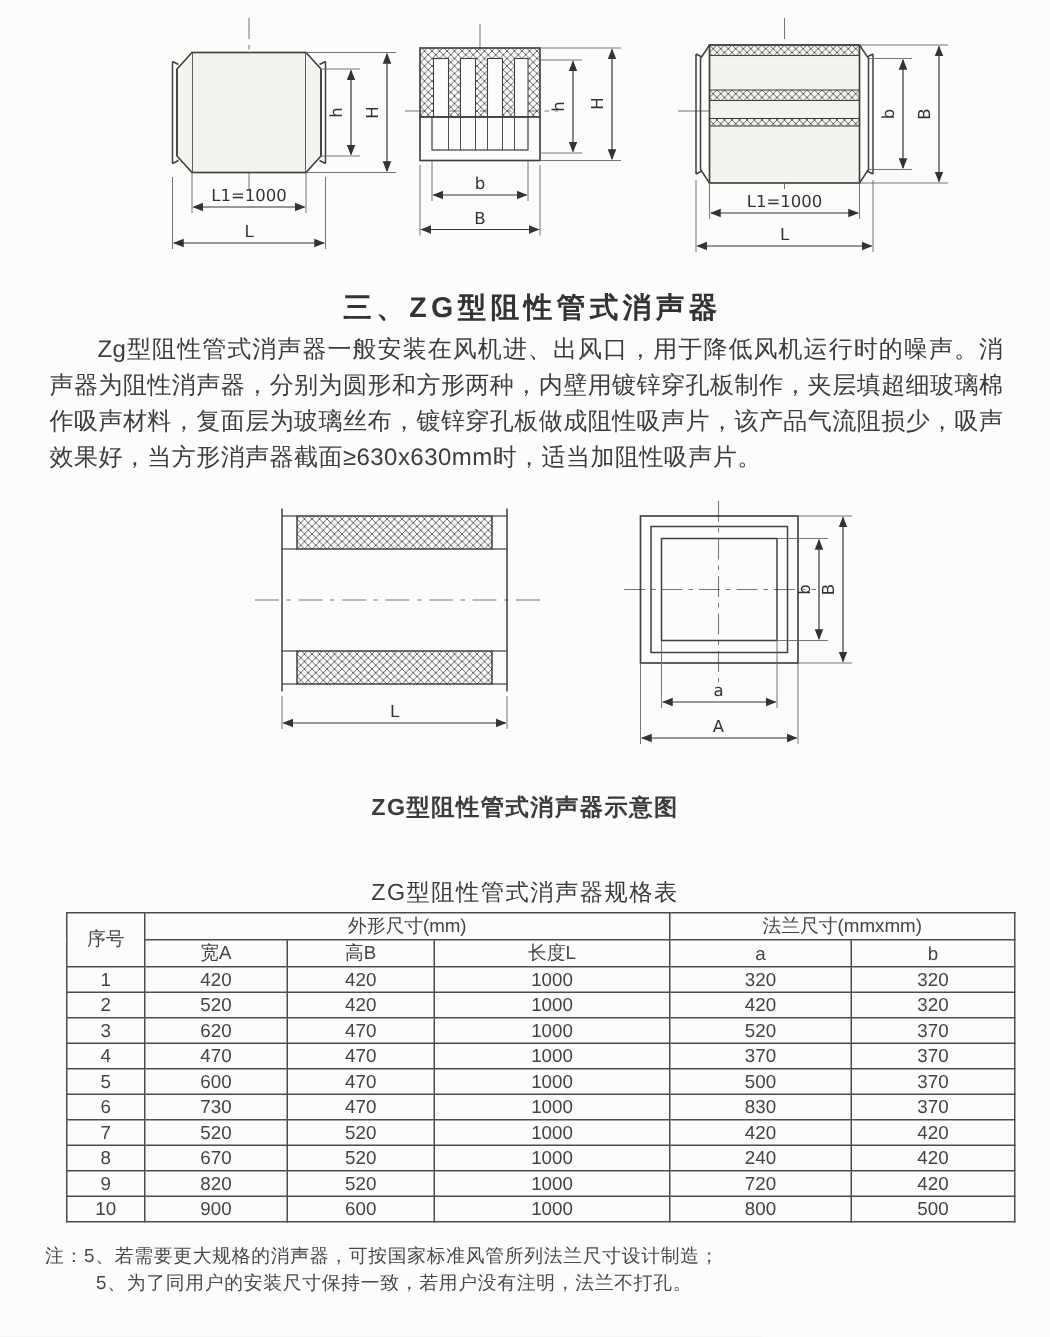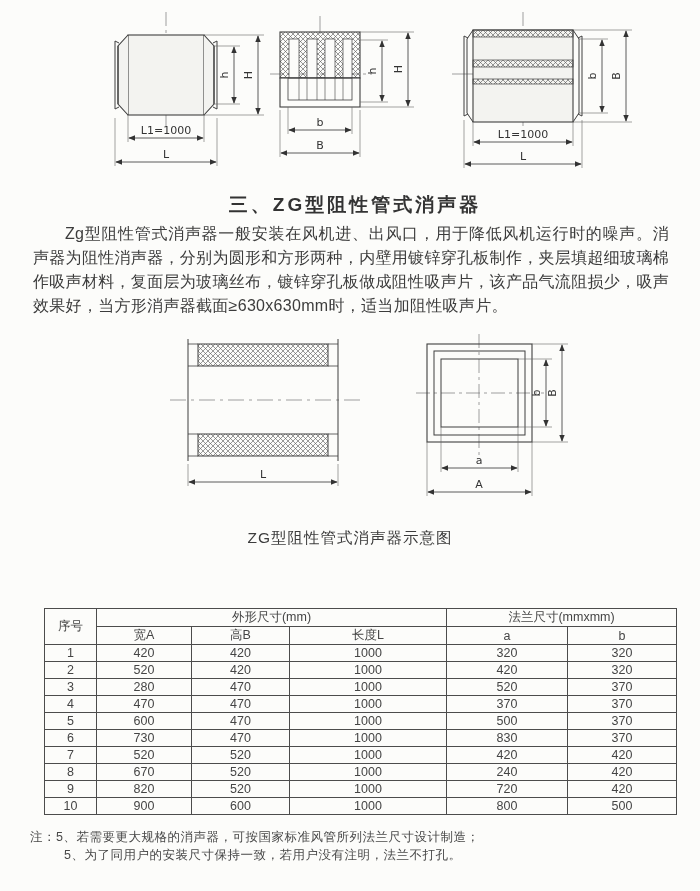--- a/index.html
+++ b/index.html
@@ -1,21 +1,21 @@
 <!DOCTYPE html>
 <html><head>
 <meta charset="utf-8">
 <style>
   html,body{margin:0;padding:0;}
   body{background:#e8e8e6;font-family:"Liberation Sans","DejaVu Sans",sans-serif;}
   .page{position:relative;width:700px;height:891px;background:#fcfcfa;color:#3a3a3a;overflow:hidden;margin:0 auto;}
   .fig{position:absolute;}
   .heading{position:absolute;left:0;right:0;top:192px;text-align:center;font-size:19px;font-weight:bold;letter-spacing:3px;color:#333;margin-left:10px;}
   .para{position:absolute;left:33px;width:636px;top:222px;font-size:16px;line-height:24px;text-align:justify;text-indent:2em;color:#3c3c3c;letter-spacing:0.3px;}
-  .caption{position:absolute;left:0;right:0;top:528px;text-align:center;font-size:15.5px;letter-spacing:1px;color:#3c3c3c;}
+  .caption{position:absolute;left:0;right:0;top:528px;text-align:center;font-size:15.5px;letter-spacing:1px;color:#3c3c3c;font-weight:bold;}
   .fig-note{position:absolute;left:66px;top:556px;font-size:13.5px;color:#444;letter-spacing:0.5px;}
   .tbl-title{position:absolute;left:0;right:0;top:585px;text-align:center;font-size:15.5px;letter-spacing:1px;color:#3c3c3c;}
   table.spec{position:absolute;left:44px;top:608px;width:632px;border-collapse:collapse;table-layout:fixed;}
   table.spec th,table.spec td{border:1px solid #4c4c4c;font-weight:normal;font-size:12.5px;text-align:center;height:16px;padding:0;color:#454545;}
   .footnotes{position:absolute;left:30px;top:829px;font-size:12.5px;line-height:17.5px;color:#484848;letter-spacing:0.5px;}
   .footnote-line{padding-left:34px;}
   .footnote-line:first-child{padding-left:0;}
   svg text{font-family:"DejaVu Sans","Liberation Sans",sans-serif;font-size:11px;fill:#333;}
   svg .rot{font-size:11px;}
   .defs-holder{position:absolute;width:0;height:0;overflow:hidden;}
@@ -194,20 +194,21 @@
     <line x1="30" y1="136" x2="105" y2="136" stroke="#333" stroke-width="0.8" marker-start="url(#arr)" marker-end="url(#arr)"></line>
     <text x="67" y="132" text-anchor="middle">a</text>
 
     <line x1="15" y1="110" x2="15" y2="164" stroke="#666" stroke-width="0.6"></line>
     <line x1="120" y1="110" x2="120" y2="164" stroke="#666" stroke-width="0.6"></line>
     <line x1="16" y1="160" x2="119" y2="160" stroke="#333" stroke-width="0.8" marker-start="url(#arr)" marker-end="url(#arr)"></line>
     <text x="67" y="156" text-anchor="middle">A</text>
   </svg>
 
   <div class="caption">ZG型阻性管式消声器示意图</div>
+  <div class="tbl-title">ZG型阻性管式消声器规格表</div>
 
   <table class="spec">
     <colgroup>
       <col style="width:52px">
         <col style="width:95px">
         <col style="width:98px">
       <col style="width:157px">
         <col style="width:121px">
         <col style="width:109px">
     </colgroup>
@@ -239,21 +240,21 @@
       <td>2</td>
       <td>520</td>
       <td>420</td>
       <td>1000</td>
       <td>420</td>
       <td>320</td>
     </tr>
 
     <tr>
       <td>3</td>
-      <td>280</td>
+      <td>620</td>
       <td>470</td>
       <td>1000</td>
       <td>520</td>
       <td>370</td>
     </tr>
 
     <tr>
       <td>4</td>
       <td>470</td>
       <td>470</td>

